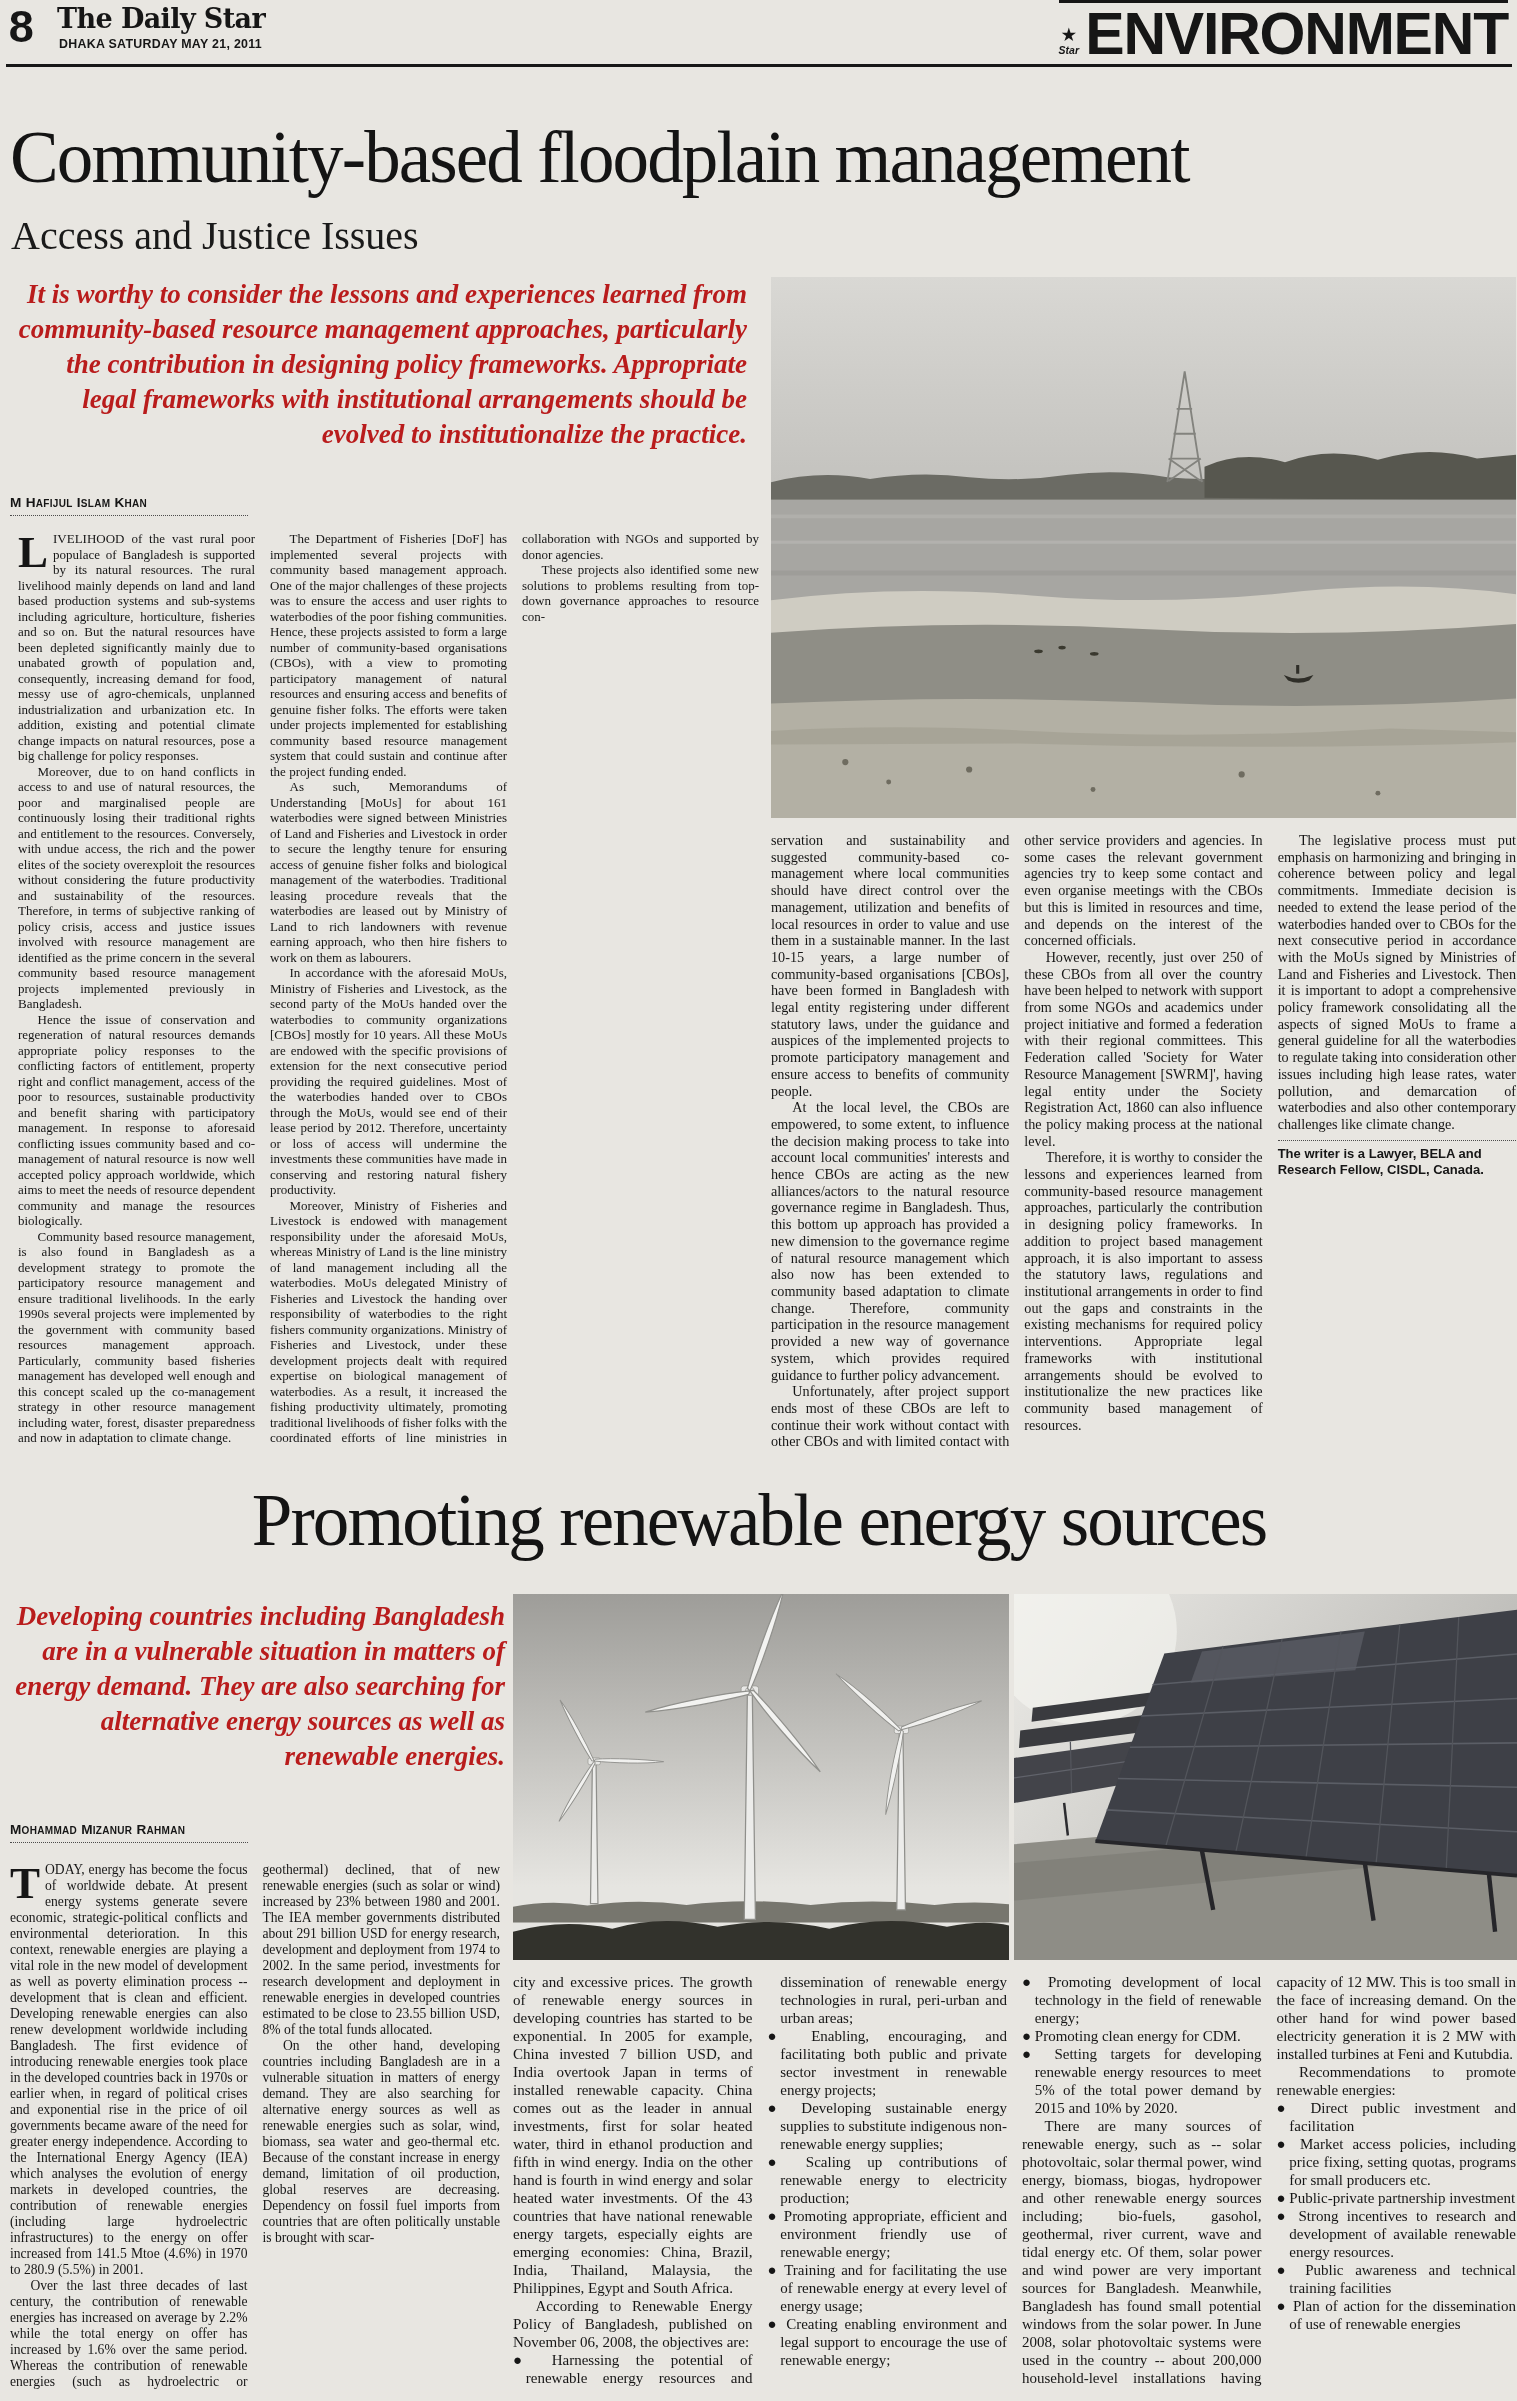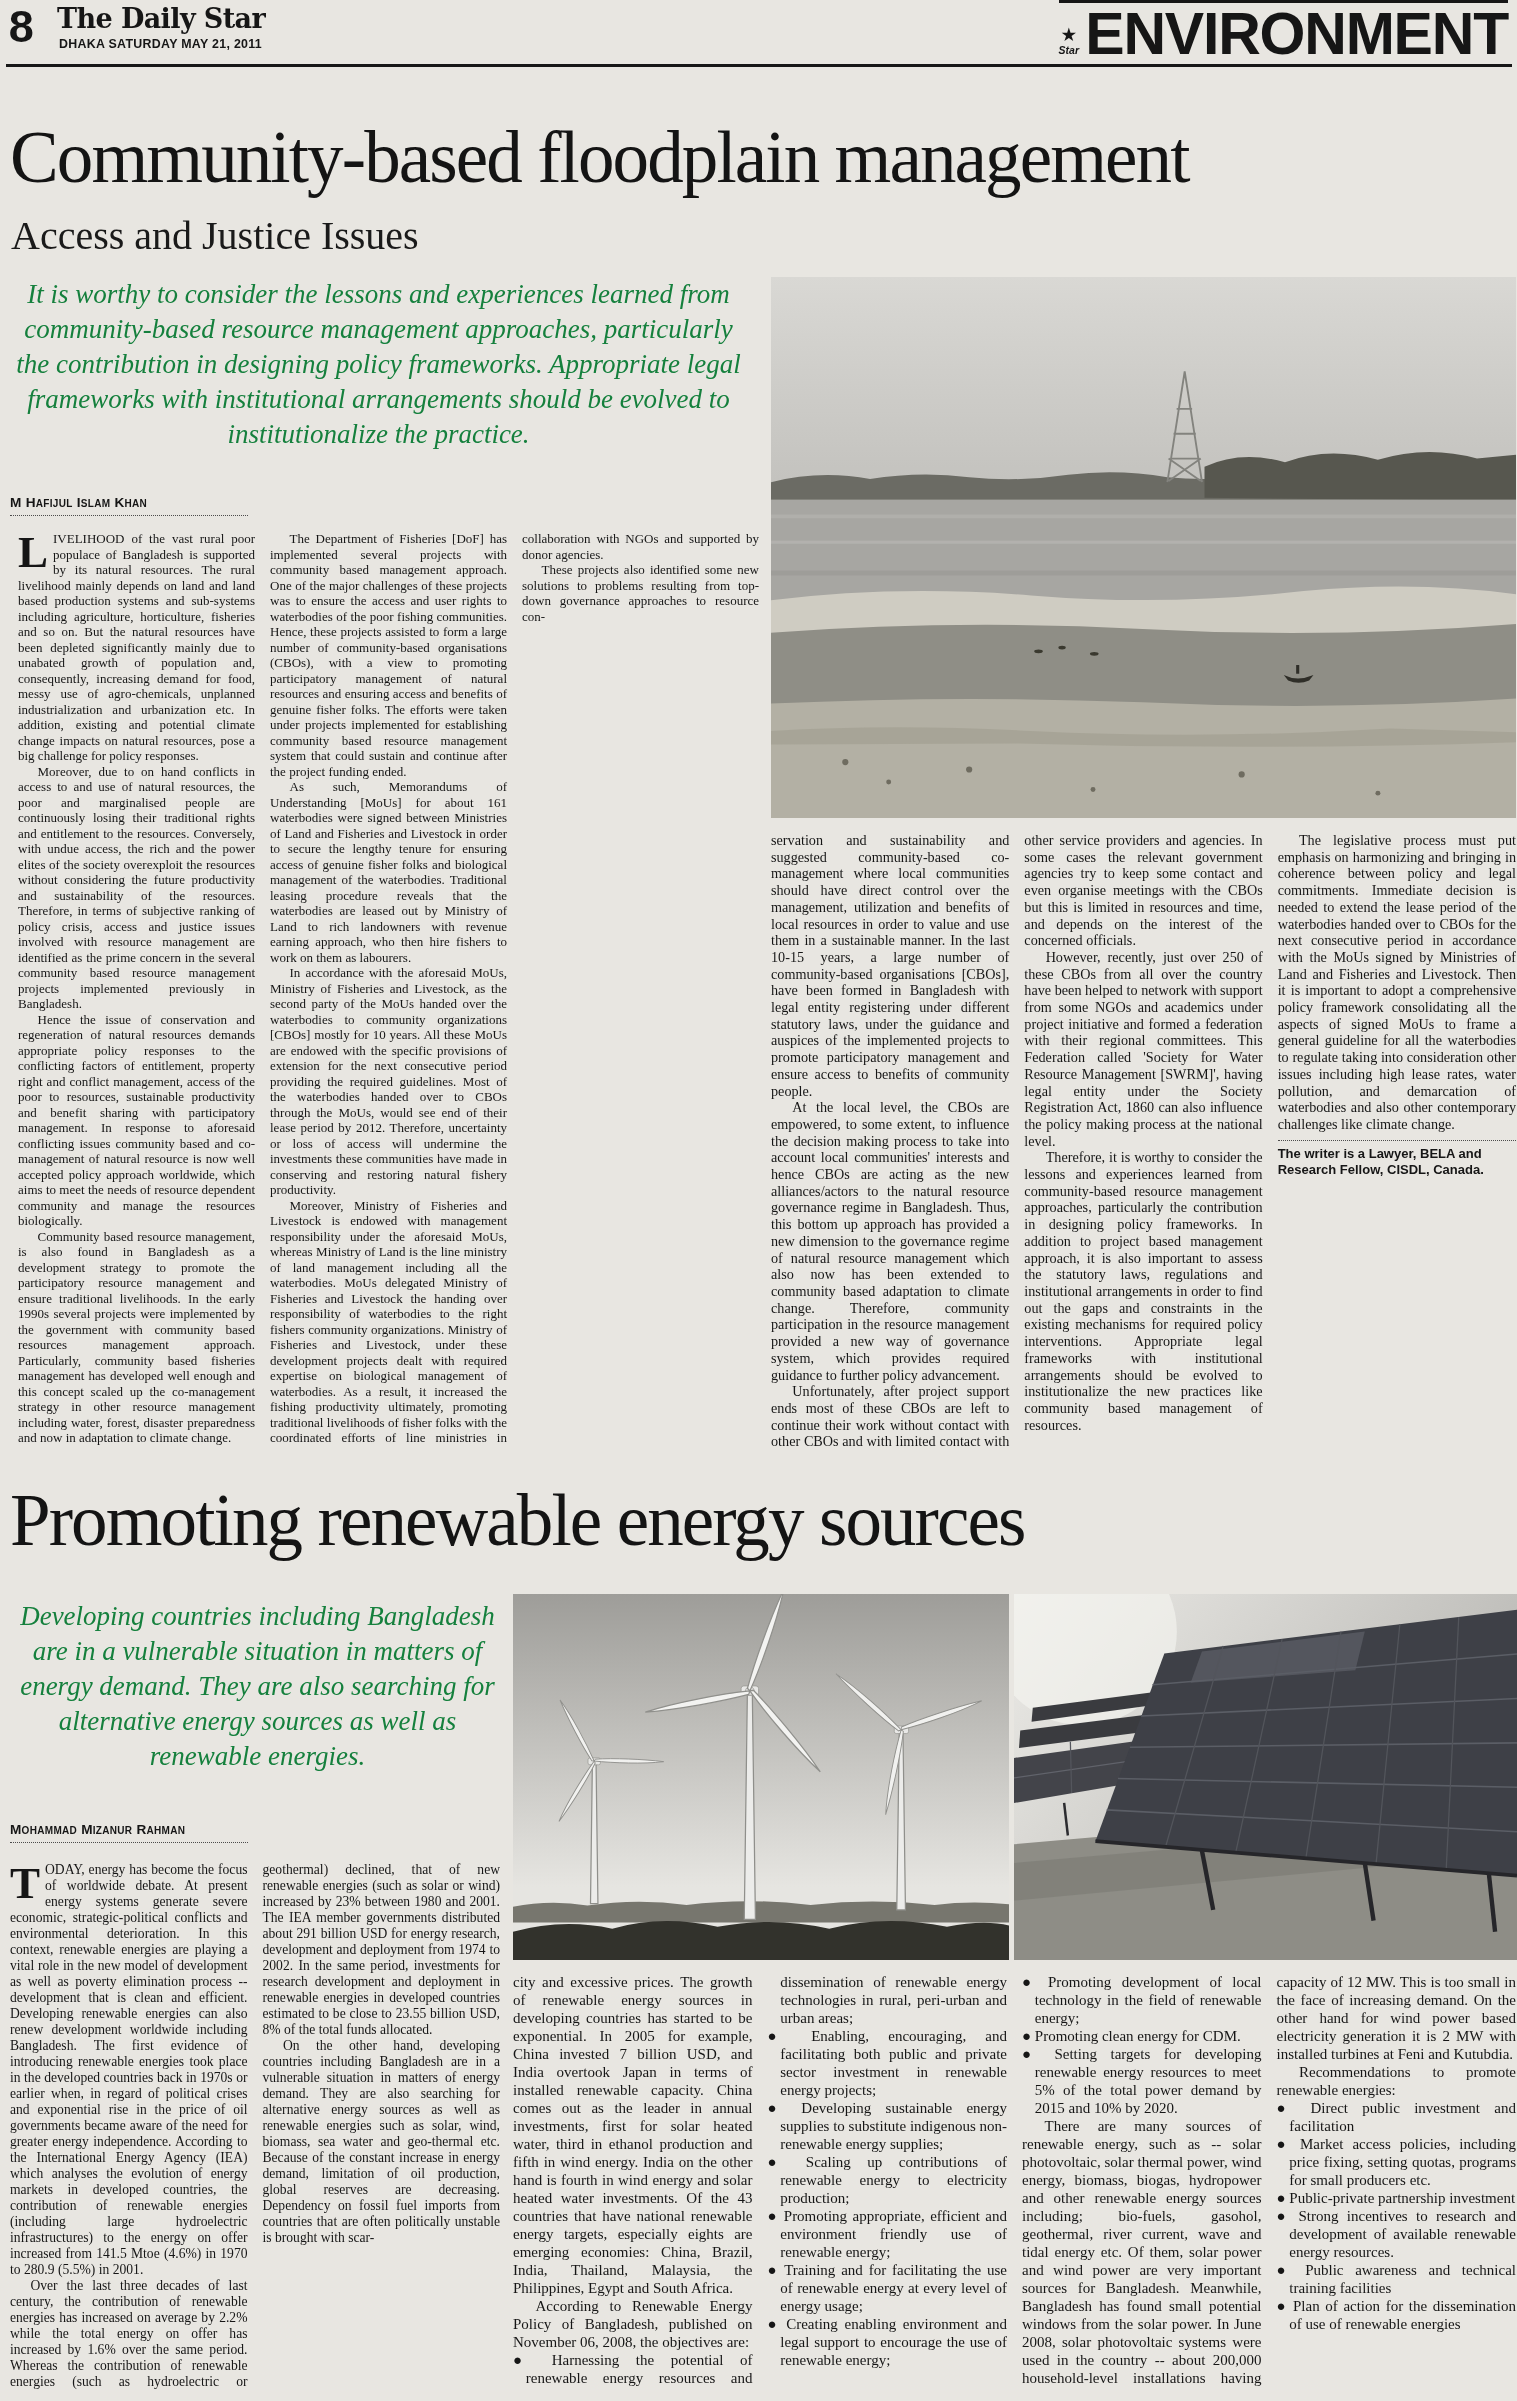--- a/index.html
+++ b/index.html
@@ -17,21 +17,21 @@
   .star-logo .glyph{font-size:18.6px;}
   .star-logo .word{font-family:Liberation Sans, sans-serif;font-weight:bold;font-style:italic;font-size:10.5px;}
   .section-title{font-family:"Liberation Sans",sans-serif;font-weight:800;font-size:59px;line-height:.95;letter-spacing:-1.2px;}
   .header-rule{position:absolute;left:6.2px;right:6.2px;top:64px;height:2.5px;background:#171717;}
 
   
   .headline{position:absolute;left:10px;width:1498px;font-size:73px;line-height:1;letter-spacing:-1.9px;font-weight:400;color:#141414;}
   .a1-headline{top:121px;}
   .a2-headline{top:1484px;}
   .subhead{position:absolute;left:11px;top:215px;font-size:40px;line-height:1.05;color:#1a1a1a;}
-  .intro{position:absolute;font-weight:normal;font-style:italic;font-size:27px;line-height:35px;color:#15803d;text-align:center;}
+  .intro{position:absolute;font-weight:bold;font-style:italic;font-size:27px;line-height:35px;color:#b91c1c;text-align:right;}
   .a1-intro{left:10px;top:277px;width:737px;}
   .a2-intro{left:10px;top:1599px;width:495px;}
 
   
   .byline{position:absolute;width:238px;font-family:"Liberation Sans",sans-serif;font-weight:bold;font-size:13.6px;font-variant:small-caps;letter-spacing:0.3px;border-bottom:1.9px dotted #4c4c4c;padding-bottom:5px;}
   .a1-byline{left:10px;top:495px;}
   .a2-byline{left:10px;top:1822px;}
   .credit{font-family:"Liberation Sans",sans-serif;font-weight:bold;font-size:13px;line-height:16px;border-top:1.9px dotted #4c4c4c;margin-top:7.4px;padding-top:5px;text-align:left;}
 
   
@@ -137,21 +137,21 @@
         <p>servation and sustainability and suggested community-based co-management where local communities should have direct control over the management, utilization and benefits of local resources in order to value and use them in a sustainable manner. In the last 10-15 years, a large number of community-based organisations [CBOs], have been formed in Bangladesh with legal entity registering under different statutory laws, under the guidance and auspices of the implemented projects to promote participatory management and ensure access to benefits of community people.</p>
         <p>At the local level, the CBOs are empowered, to some extent, to influence the decision making process to take into account local communities' interests and hence CBOs are acting as the new alliances/actors to the natural resource governance regime in Bangladesh. Thus, this bottom up approach has provided a new dimension to the governance regime of natural resource management which also now has been extended to community based adaptation to climate change. Therefore, community participation in the resource management provided a new way of governance system, which provides required guidance to further policy advancement.</p>
         <p>Unfortunately, after project support ends most of these CBOs are left to continue their work without contact with other CBOs and with limited contact with other service providers and agencies. In some cases the relevant government agencies try to keep some contact and even organise meetings with the CBOs but this is limited in resources and time, and depends on the interest of the concerned officials.</p>
         <p>However, recently, just over 250 of these CBOs from all over the country have been helped to network with support from some NGOs and academics under project initiative and formed a federation with their regional committees. This Federation called 'Society for Water Resource Management [SWRM]', having legal entity under the Society Registration Act, 1860 can also influence the policy making process at the national level.</p>
         <p>Therefore, it is worthy to consider the lessons and experiences learned from community-based resource management approaches, particularly the contribution in designing policy frameworks. In addition to project based management approach, it is also important to assess the statutory laws, regulations and institutional arrangements in order to find out the gaps and constraints in the existing mechanisms for required policy interventions. Appropriate legal frameworks with institutional arrangements should be evolved to institutionalize the new practices like community based management of resources.</p>
         <p>The legislative process must put emphasis on harmonizing and bringing in coherence between policy and legal commitments. Immediate decision is needed to extend the lease period of the waterbodies handed over to CBOs for the next consecutive period in accordance with the MoUs signed by Ministries of Land and Fisheries and Livestock. Then it is important to adopt a comprehensive policy framework consolidating all the aspects of signed MoUs to frame a general guideline for all the waterbodies to regulate taking into consideration other issues including high lease rates, water pollution, and demarcation of waterbodies and also other contemporary challenges like climate change.</p>
       </div>
     <div class="credit" data-bind="article1.credit">The writer is a Lawyer, BELA and Research Fellow, CISDL, Canada.</div>
   </div>
 
-  <h1 class="headline a2-headline" data-bind="article2.headline" style="margin:0;font-weight:400;">Promoting renewable energy sources</h1>
+  <h1 class="headline a2-headline" data-bind="article2.headline" style="margin:0;font-weight:400;text-align:center;">Promoting renewable energy sources</h1>
   <div class="intro a2-intro" data-bind="article2.intro">Developing countries including Bangladesh are in a vulnerable situation in matters of energy demand. They are also searching for alternative energy sources as well as renewable energies.</div>
 
   <div class="photo a2-photo-wind">
     <svg viewBox="0 0 800 585" preserveAspectRatio="none">
       <defs>
         <linearGradient id="sky2" x1="0" y1="0" x2="0" y2="1">
           <stop offset="0" stop-color="#9e9d99"></stop>
             <stop offset="0.8" stop-color="#e6e5e1"></stop>
         </linearGradient>
       </defs>

